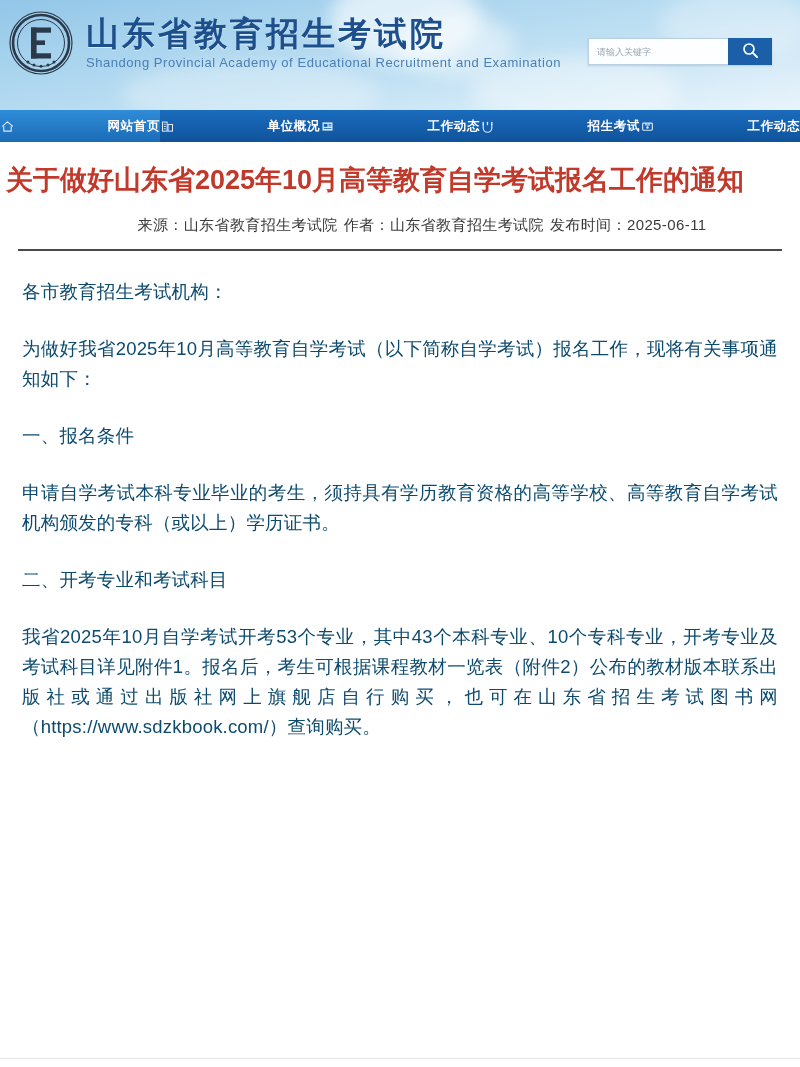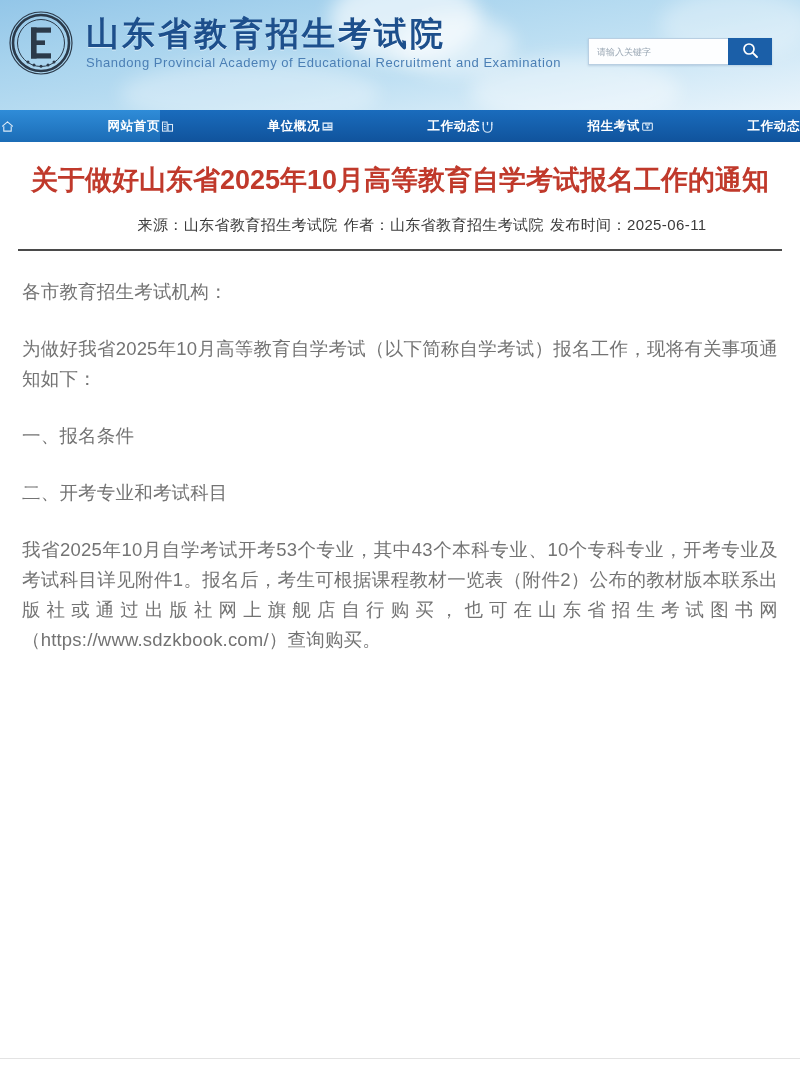--- a/index.html
+++ b/index.html
@@ -138,21 +138,20 @@
   }
 
   
   .article {
     padding: 0;
   }
   .article-title {
     color: #c0392b;
     font-size: 27px;
     font-weight: bold;
-    text-align: center;
     letter-spacing: 0px;
     margin: 22px 6px 0 6px;
     line-height: 1.2;
     white-space: nowrap;
   }
   .article-meta {
     text-align: center;
     font-size: 15px;
     color: #3b3b3b;
     margin-top: 20px;
@@ -162,21 +161,21 @@
   .meta-sep { display: inline-block; width: 6px; }
   .divider {
     height: 2px;
     background: #4a4a4a;
     margin: 14px 18px 0 18px;
   }
 
   .article-body {
     padding: 26px 22px 0 22px;
     font-size: 18.5px;
-    color: #737373;
+    color: #0c4a6e;
     line-height: 1.62;
     letter-spacing: 0.2px;
   }
   .article-body p {
     margin: 0 0 27px 0;
     text-align: justify;
     text-justify: inter-ideograph;
   }
   .article-body p.section-heading {
     margin-bottom: 27px;
@@ -310,18 +309,19 @@
   <div class="article-meta">
     <span>来源：</span><span>山东省教育招生考试院</span><span class="meta-sep"></span><span>作者：</span><span>山东省教育招生考试院</span><span class="meta-sep"></span><span>发布时间：</span><span>2025-06-11</span>
   </div>
 
   <div class="divider"></div>
 
   <div class="article-body">
     <p>各市教育招生考试机构：</p>
     <p>为做好我省2025年10月高等教育自学考试（以下简称自学考试）报名工作，现将有关事项通知如下：</p>
     <p class="section-heading">一、报名条件</p>
+    <p>申请自学考试本科专业毕业的考生，须持具有学历教育资格的高等学校、高等教育自学考试机构颁发的专科（或以上）学历证书。</p>
     <p class="section-heading">二、开考专业和考试科目</p>
     <p>我省2025年10月自学考试开考53个专业，其中43个本科专业、10个专科专业，开考专业及考试科目详见附件1。报名后，考生可根据课程教材一览表（附件2）公布的教材版本联系出版社或通过出版社网上旗舰店自行购买，也可在山东省招生考试图书网（https://www.sdzkbook.com/）查询购买。</p>
   </div>
 </div>
 
 <div class="bottom-rule"></div>
 
 </body></html>

